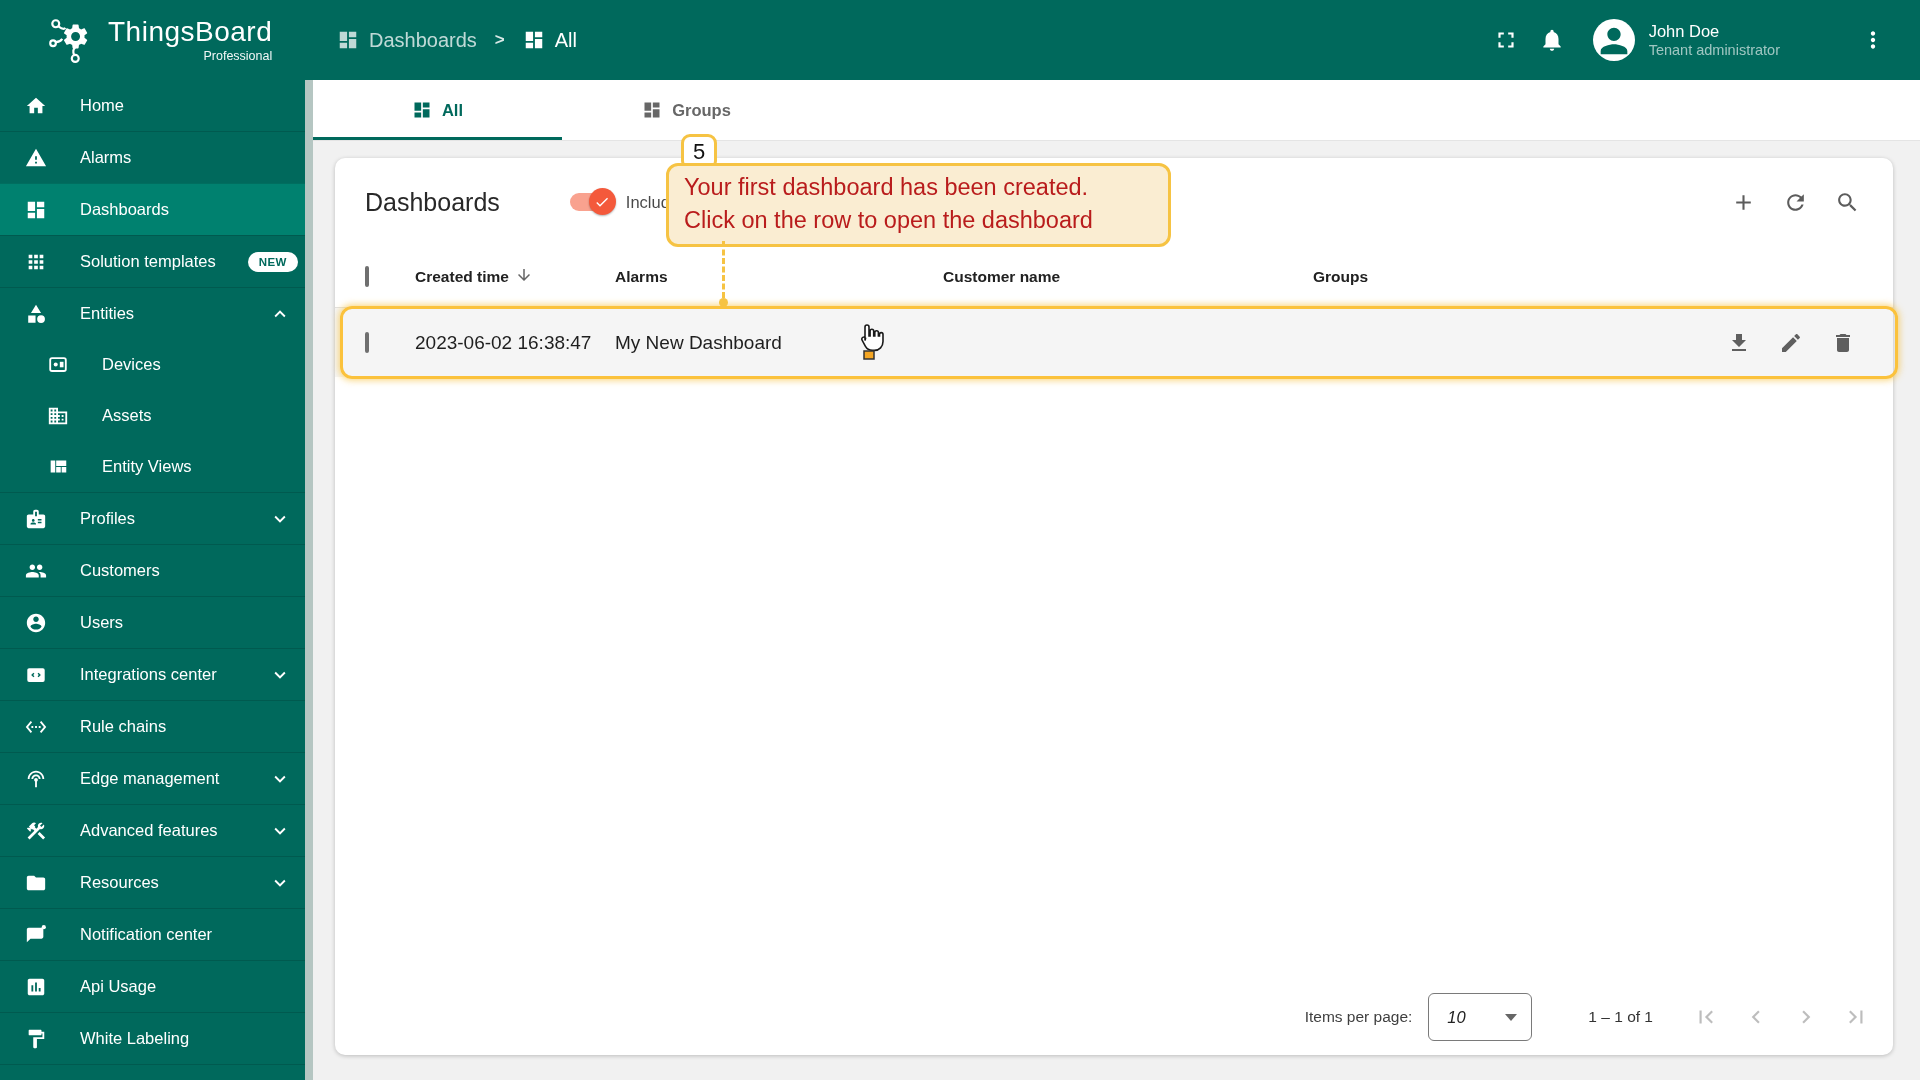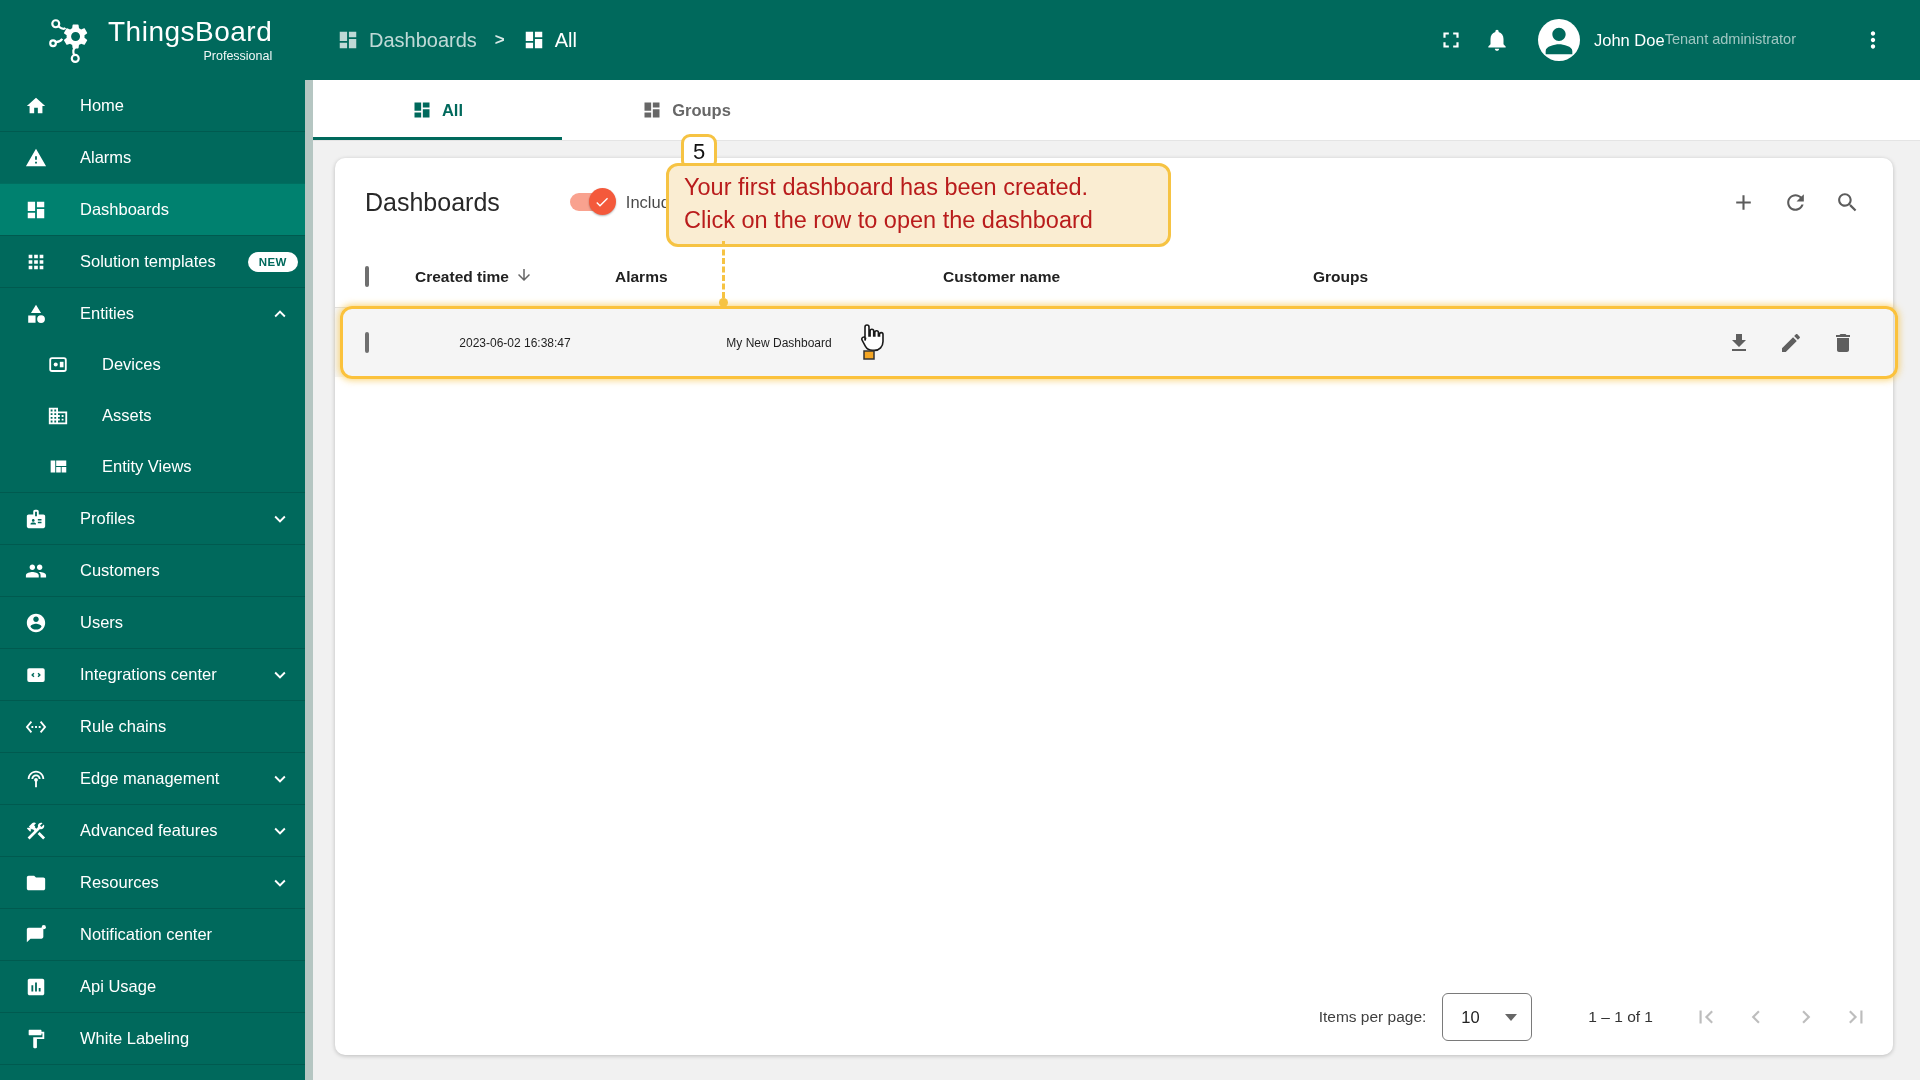--- a/index.html
+++ b/index.html
@@ -33,21 +33,21 @@
   .crumb{display:flex;align-items:center;gap:10px;cursor:pointer;}
   .crumb svg{width:22px;height:22px;fill:#fff;}
   .crumb-dim{opacity:.75;}
   .crumb-label{font-size:20px;font-weight:500;}
   .crumb-sep{font-size:17px;font-weight:700;opacity:.85;margin:0 6px;}
   .top-right{margin-left:auto;display:flex;align-items:center;}
   .iconbtn{width:46px;height:46px;display:flex;align-items:center;justify-content:center;cursor:pointer;border-radius:50%;}
   .iconbtn svg{width:26px;height:26px;fill:#fff;}
   .avatar{width:42px;height:42px;border-radius:50%;background:#fff;overflow:hidden;display:flex;align-items:flex-end;justify-content:center;margin:0 14px 0 18px;cursor:pointer;}
   .avatar svg{width:40px;height:40px;fill:var(--teal);}
-  .user-block{display:flex;flex-direction:row;line-height:1.25;margin-right:54px;cursor:pointer;}
+  .user-block{display:flex;flex-direction:column;line-height:1.25;margin-right:70px;cursor:pointer;}
   .user-name{font-size:16.5px;}
   .user-role{font-size:14.5px;color:rgba(255,255,255,0.62);}
 
   
   .tabbar{position:absolute;left:313px;right:0;top:80px;height:60px;background:#fff;border-bottom:1px solid #e4e4e4;display:flex;z-index:3;}
   .tab{width:249px;display:flex;align-items:center;justify-content:center;gap:10px;cursor:pointer;color:#676767;font-size:16.5px;font-weight:700;position:relative;}
   .tab svg{width:20px;height:20px;fill:#676767;}
   .tab.active{color:#00695C;}
   .tab.active svg{fill:#00695C;}
   .tab.active::after{content:"";position:absolute;left:0;right:0;bottom:0;height:3px;background:#00695C;}
@@ -67,30 +67,30 @@
   .tbtn{width:52px;height:46px;display:flex;align-items:center;justify-content:center;cursor:pointer;}
   .tbtn svg{width:25px;height:25px;fill:#5c5c5c;}
 
   .thead,.trow{display:grid;grid-template-columns:80px 200px 328px 370px 1fr 180px;align-items:center;box-sizing:border-box;}
   .thead{height:62px;border-bottom:1px solid rgba(0,0,0,0.12);}
   .th{font-size:15.5px;font-weight:700;color:#212121;display:flex;align-items:center;gap:6px;}
   .sort svg{width:18px;height:18px;fill:#666;}
   .cbcell{padding-left:30px;}
   .checkbox{width:20px;height:20px;border:2px solid #6f6f6f;border-radius:3px;background:#fff;cursor:pointer;}
   .trow{height:69px;background:#f5f5f5;cursor:pointer;}
-  .td{font-size:12px;color:#1f1f1f;text-align:center;}
+  .td{font-size:19px;color:#1f1f1f;}
   .row-actions{display:flex;align-items:center;}
   .rbtn{width:52px;height:46px;display:flex;align-items:center;justify-content:center;cursor:pointer;}
   .rbtn svg{width:24px;height:24px;fill:#5f5f5f;}
   .row-ring{position:absolute;left:5px;top:148px;width:1552px;height:67px;border:3px solid #FBC23C;border-radius:12px;box-shadow:0 0 7px 1px rgba(247,195,67,0.75);pointer-events:none;z-index:20;}
 
   
   .paginator{position:absolute;left:0;right:0;bottom:0;height:76px;display:flex;align-items:center;justify-content:flex-end;padding-right:12px;box-sizing:border-box;}
   .ipp-label{font-size:15.5px;color:#3f3f3f;margin-right:16px;}
-  .page-select{width:90px;height:48px;border:1px solid #7a7a7a;border-radius:6px;display:flex;align-items:center;box-sizing:border-box;padding:0 14px 0 18px;cursor:pointer;}
+  .page-select{width:104px;height:48px;border:1px solid #7a7a7a;border-radius:6px;display:flex;align-items:center;box-sizing:border-box;padding:0 14px 0 18px;cursor:pointer;font-style:italic;}
   .page-select .val{font-size:16.5px;color:#222;}
   .caret{margin-left:auto;width:0;height:0;border-left:6px solid transparent;border-right:6px solid transparent;border-top:7px solid #666;}
   .range{font-size:15.5px;color:#333;margin:0 28px 0 56px;}
   .pbtn{width:50px;height:48px;display:flex;align-items:center;justify-content:center;cursor:default;}
   .pbtn svg{width:26px;height:26px;fill:rgba(0,0,0,0.26);}
 
   
   .tour{position:absolute;z-index:40;pointer-events:none;}
   .tour-step{left:681px;top:134px;background:#fff;border:3px solid var(--yellow);border-radius:9px;padding:0 9px;font-size:22px;color:#111;line-height:30px;}
   .tour-box{left:666px;top:163px;width:505px;background:var(--cream);border:3px solid var(--yellow);border-radius:12px;padding:5px 15px 7px;box-sizing:border-box;}

